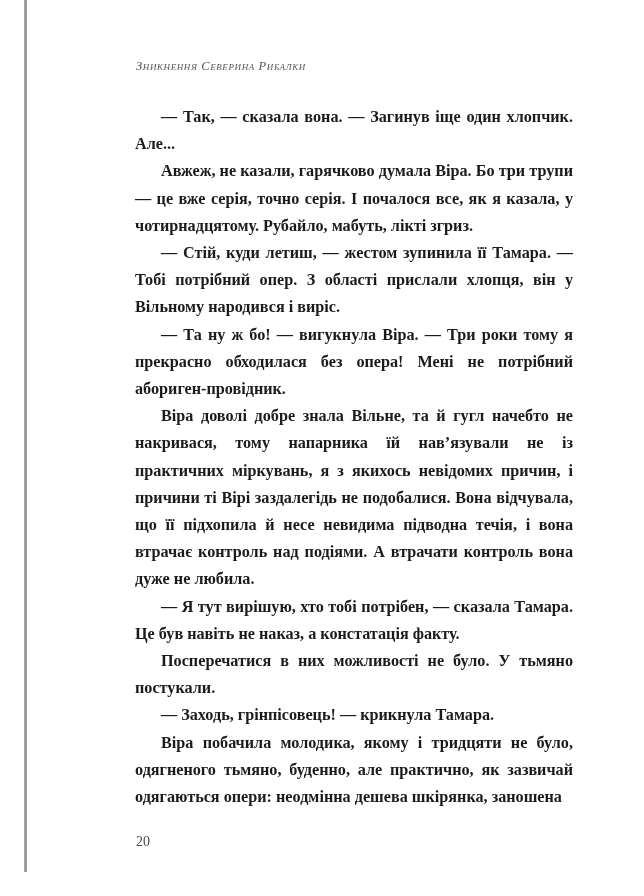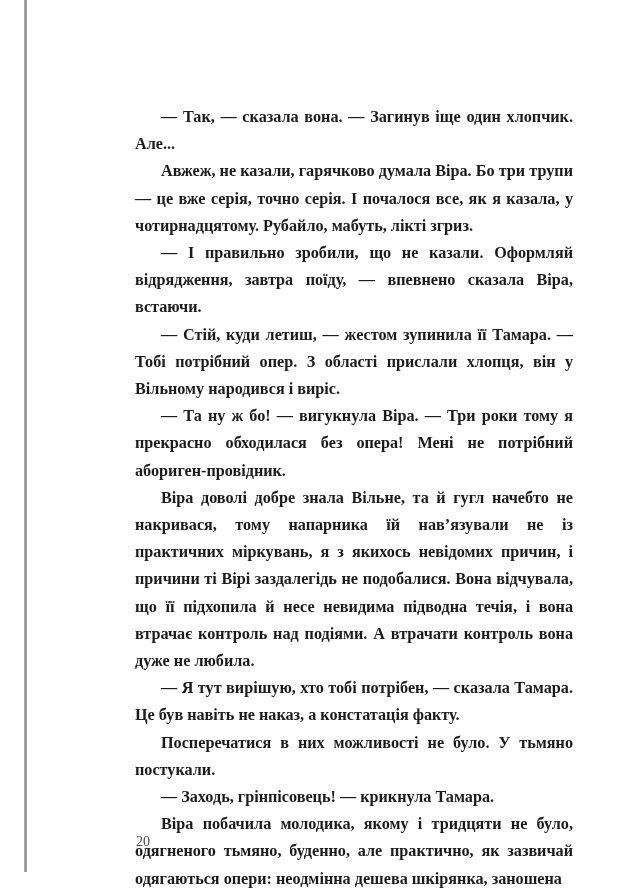--- a/index.html
+++ b/index.html
@@ -73,25 +73,25 @@
     color: #4a4a4a;
   }
 </style>
 </head>
 <body>
 
 <div class="page">
 
   <div class="gutter-line"></div>
 
+  <div class="running-head">Зникнення Северина Рибалки</div>
 
   <div class="text-block">
     <p class="para">— Так, — сказала вона. — Загинув іще один хлопчик. Але...</p>
     <p class="para">Авжеж, не казали, гарячково думала Віра. Бо три трупи — це вже серія, точно серія. І почалося все, як я казала, у чотирнадцятому. Рубайло, мабуть, лікті згриз.</p>
-    <p class="para">— І правильно зробили, що не казали. Оформляй відрядження, завтра поїду, — впевнено сказала Віра, встаючи.</p>
     <p class="para">— Стій, куди летиш, — жестом зупинила її Тамара. — Тобі потрібний опер. З області прислали хлопця, він у Вільному народився і виріс.</p>
     <p class="para">— Та ну ж бо! — вигукнула Віра. — Три роки тому я прекрасно обходилася без опера! Мені не потрібний абориген-провідник.</p>
     <p class="para">Віра доволі добре знала Вільне, та й гугл начебто не накривася, тому напарника їй нав’язували не із практичних міркувань, я з якихось невідомих причин, і причини ті Вірі заздалегідь не подобалися. Вона відчувала, що її підхопила й несе невидима підводна течія, і вона втрачає контроль над подіями. А втрачати контроль вона дуже не любила.</p>
     <p class="para">— Я тут вирішую, хто тобі потрібен, — сказала Тамара. Це був навіть не наказ, а констатація факту.</p>
     <p class="para">Посперечатися в них можливості не було. У тьмяно постукали.</p>
     <p class="para">— Заходь, грінпісовець! — крикнула Тамара.</p>
     <p class="para">Віра побачила молодика, якому і тридцяти не було, одягненого тьмяно, буденно, але практично, як зазвичай одягаються опери: неодмінна дешева шкірянка, заношена</p>
   </div>
 
   <div class="folio">20</div>

